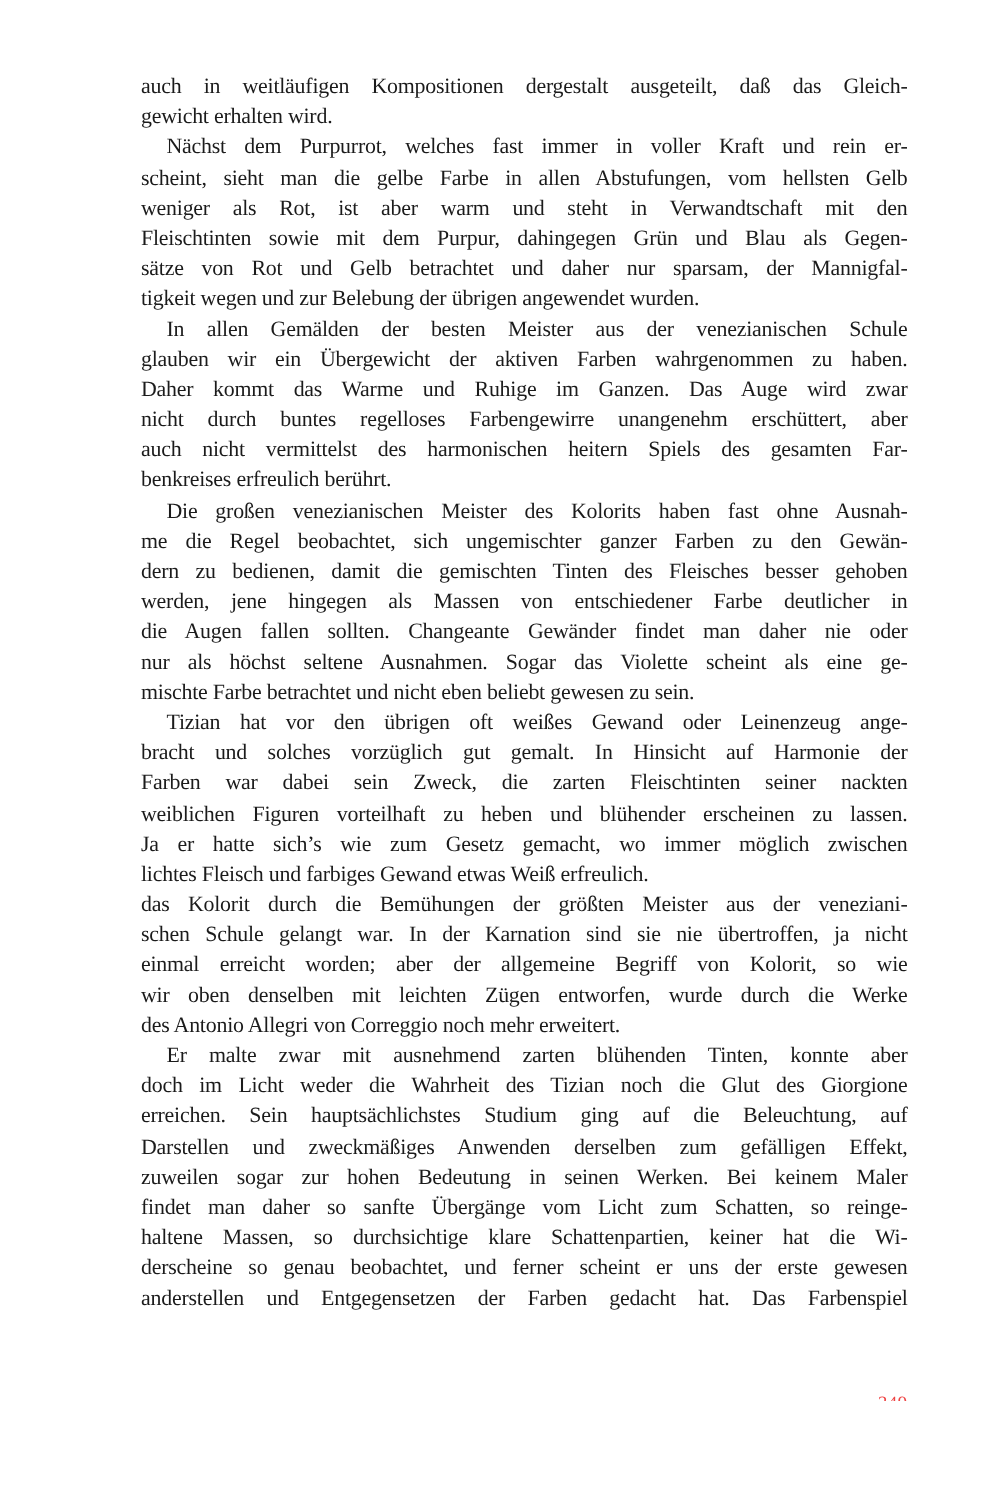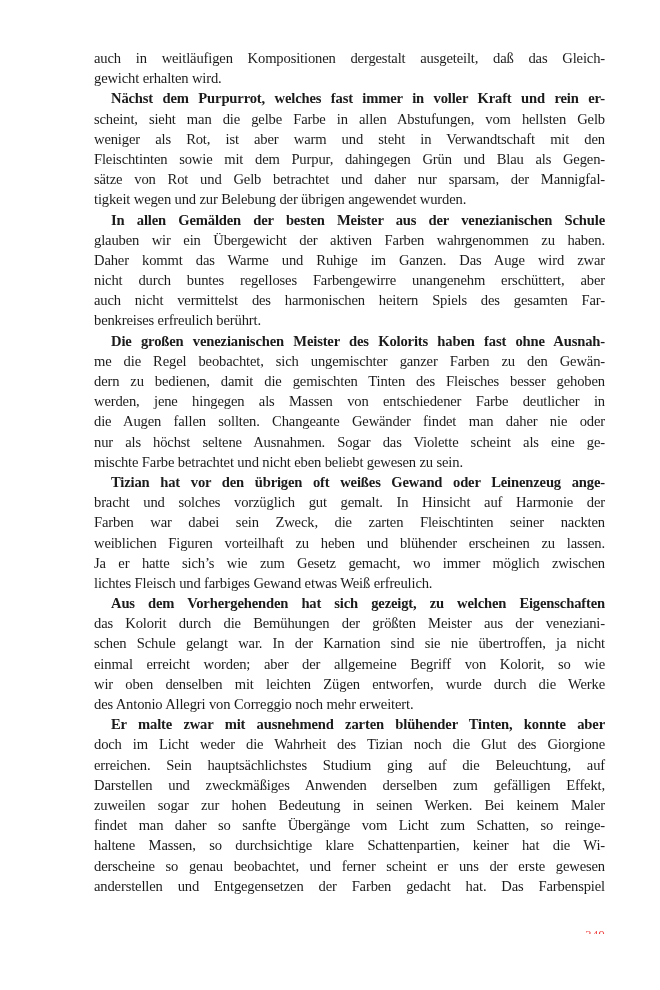--- a/index.html
+++ b/index.html
@@ -26,21 +26,20 @@
     font-size: 14.6px;
     line-height: 20.2px;
     height: 20.2px;
     letter-spacing: -0.15px;
     text-align: justify;
     text-align-last: justify;
     white-space: nowrap;
   }
   .line.indent {
     text-indent: 17px;
-    font-weight: bold;
   }
   .line.para-end {
     text-align-last: left;
   }
   .page-number {
     position: absolute;
     left: 94px;
     top: 928px;
     width: 511px;
     text-align: right;
@@ -74,27 +73,26 @@
       <div class="line">werden, jene hingegen als Massen von entschiedener Farbe deutlicher in</div>
       <div class="line">die Augen fallen sollten. Changeante Gewänder findet man daher nie oder</div>
       <div class="line">nur als höchst seltene Ausnahmen. Sogar das Violette scheint als eine ge-</div>
       <div class="line para-end">mischte Farbe betrachtet und nicht eben beliebt gewesen zu sein.</div>
       <div class="line indent">Tizian hat vor den übrigen oft weißes Gewand oder Leinenzeug ange-</div>
       <div class="line">bracht und solches vorzüglich gut gemalt. In Hinsicht auf Harmonie der</div>
       <div class="line">Farben war dabei sein Zweck, die zarten Fleischtinten seiner nackten</div>
       <div class="line">weiblichen Figuren vorteilhaft zu heben und blühender erscheinen zu lassen.</div>
       <div class="line">Ja er hatte sich’s wie zum Gesetz gemacht, wo immer möglich zwischen</div>
       <div class="line para-end">lichtes Fleisch und farbiges Gewand etwas Weiß erfreulich.</div>
-      <div class="line indent">Aus dem Vorhergehenden hat sich gezeigt, zu welchen Eigenschaften</div>
       <div class="line">das Kolorit durch die Bemühungen der größten Meister aus der veneziani-</div>
       <div class="line">schen Schule gelangt war. In der Karnation sind sie nie übertroffen, ja nicht</div>
       <div class="line">einmal erreicht worden; aber der allgemeine Begriff von Kolorit, so wie</div>
       <div class="line">wir oben denselben mit leichten Zügen entworfen, wurde durch die Werke</div>
       <div class="line para-end">des Antonio Allegri von Correggio noch mehr erweitert.</div>
-      <div class="line indent">Er malte zwar mit ausnehmend zarten blühender Tinten, konnte aber</div>
+      <div class="line indent">Er malte zwar mit ausnehmend zarten blühenden Tinten, konnte aber</div>
       <div class="line">doch im Licht weder die Wahrheit des Tizian noch die Glut des Giorgione</div>
       <div class="line">erreichen. Sein hauptsächlichstes Studium ging auf die Beleuchtung, auf</div>
       <div class="line">Darstellen und zweckmäßiges Anwenden derselben zum gefälligen Effekt,</div>
       <div class="line">zuweilen sogar zur hohen Bedeutung in seinen Werken. Bei keinem Maler</div>
       <div class="line">findet man daher so sanfte Übergänge vom Licht zum Schatten, so reinge-</div>
       <div class="line">haltene Massen, so durchsichtige klare Schattenpartien, keiner hat die Wi-</div>
       <div class="line">derscheine so genau beobachtet, und ferner scheint er uns der erste gewesen</div>
       <div class="line">anderstellen und Entgegensetzen der Farben gedacht hat. Das Farbenspiel</div>
     </div>
   <div class="page-number">349</div>

